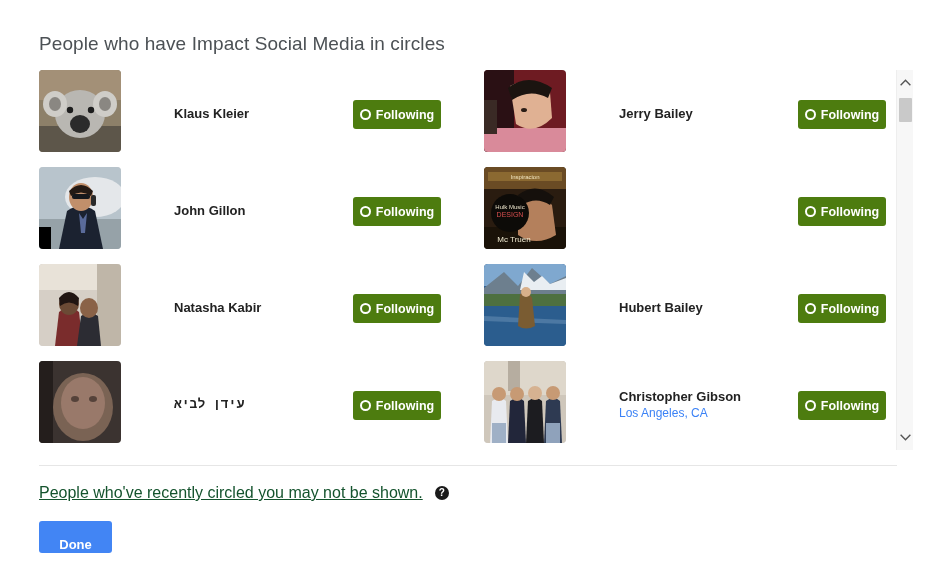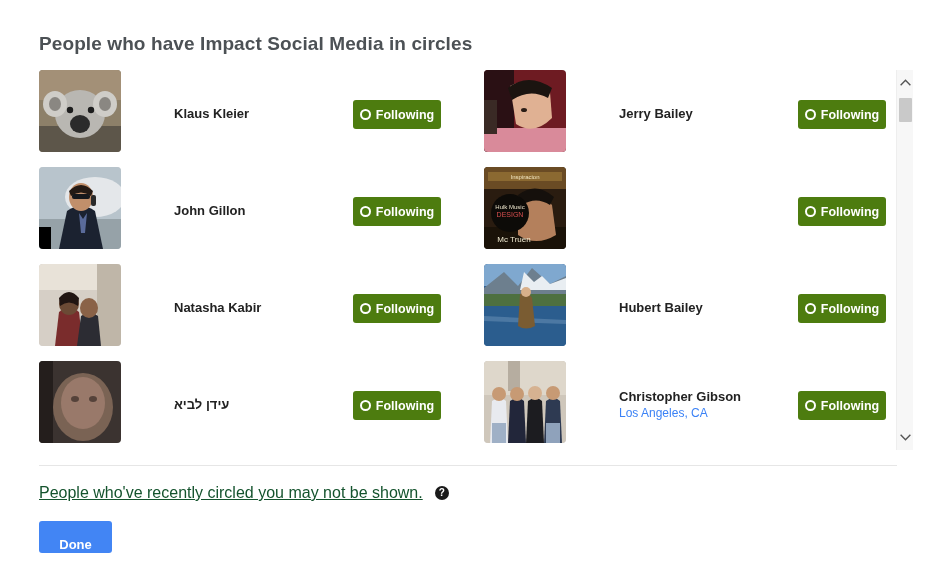--- a/index.html
+++ b/index.html
@@ -18,21 +18,21 @@
     width: 948px;
     height: 584px;
     background: #ffffff;
   }
 
   .page-title {
     position: absolute;
     left: 39px;
     top: 33px;
     font-size: 19px;
-    font-weight: 700;
+    font-weight: 400;
     color: #4c5155;
     letter-spacing: 0.1px;
     white-space: nowrap;
   }
 
   .list-area {
     position: absolute;
     left: 39px;
     top: 70px;
     width: 874px;
@@ -73,21 +73,21 @@
     margin-top: 36px;
     max-width: 210px;
   }
   .person-name {
     font-size: 13px;
     font-weight: bold;
     color: #222222;
     line-height: 15px;
     white-space: nowrap;
   }
-  .person-name.rtl { direction: rtl; text-align: right; font-weight: bold; }
+  .person-name.rtl { direction: rtl; text-align: right; font-weight: bold; font-family: Liberation Mono, monospace; }
   .person-sub {
     font-size: 12px;
     color: #3b82f6;
     line-height: 16px;
     margin-top: 1px;
     white-space: nowrap;
   }
 
   .follow-btn {
     position: absolute;

